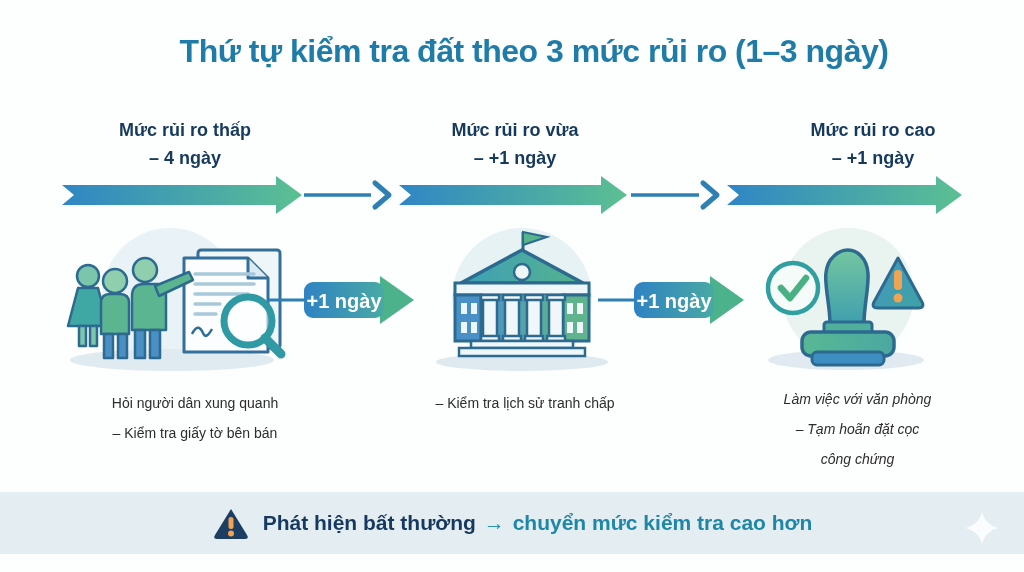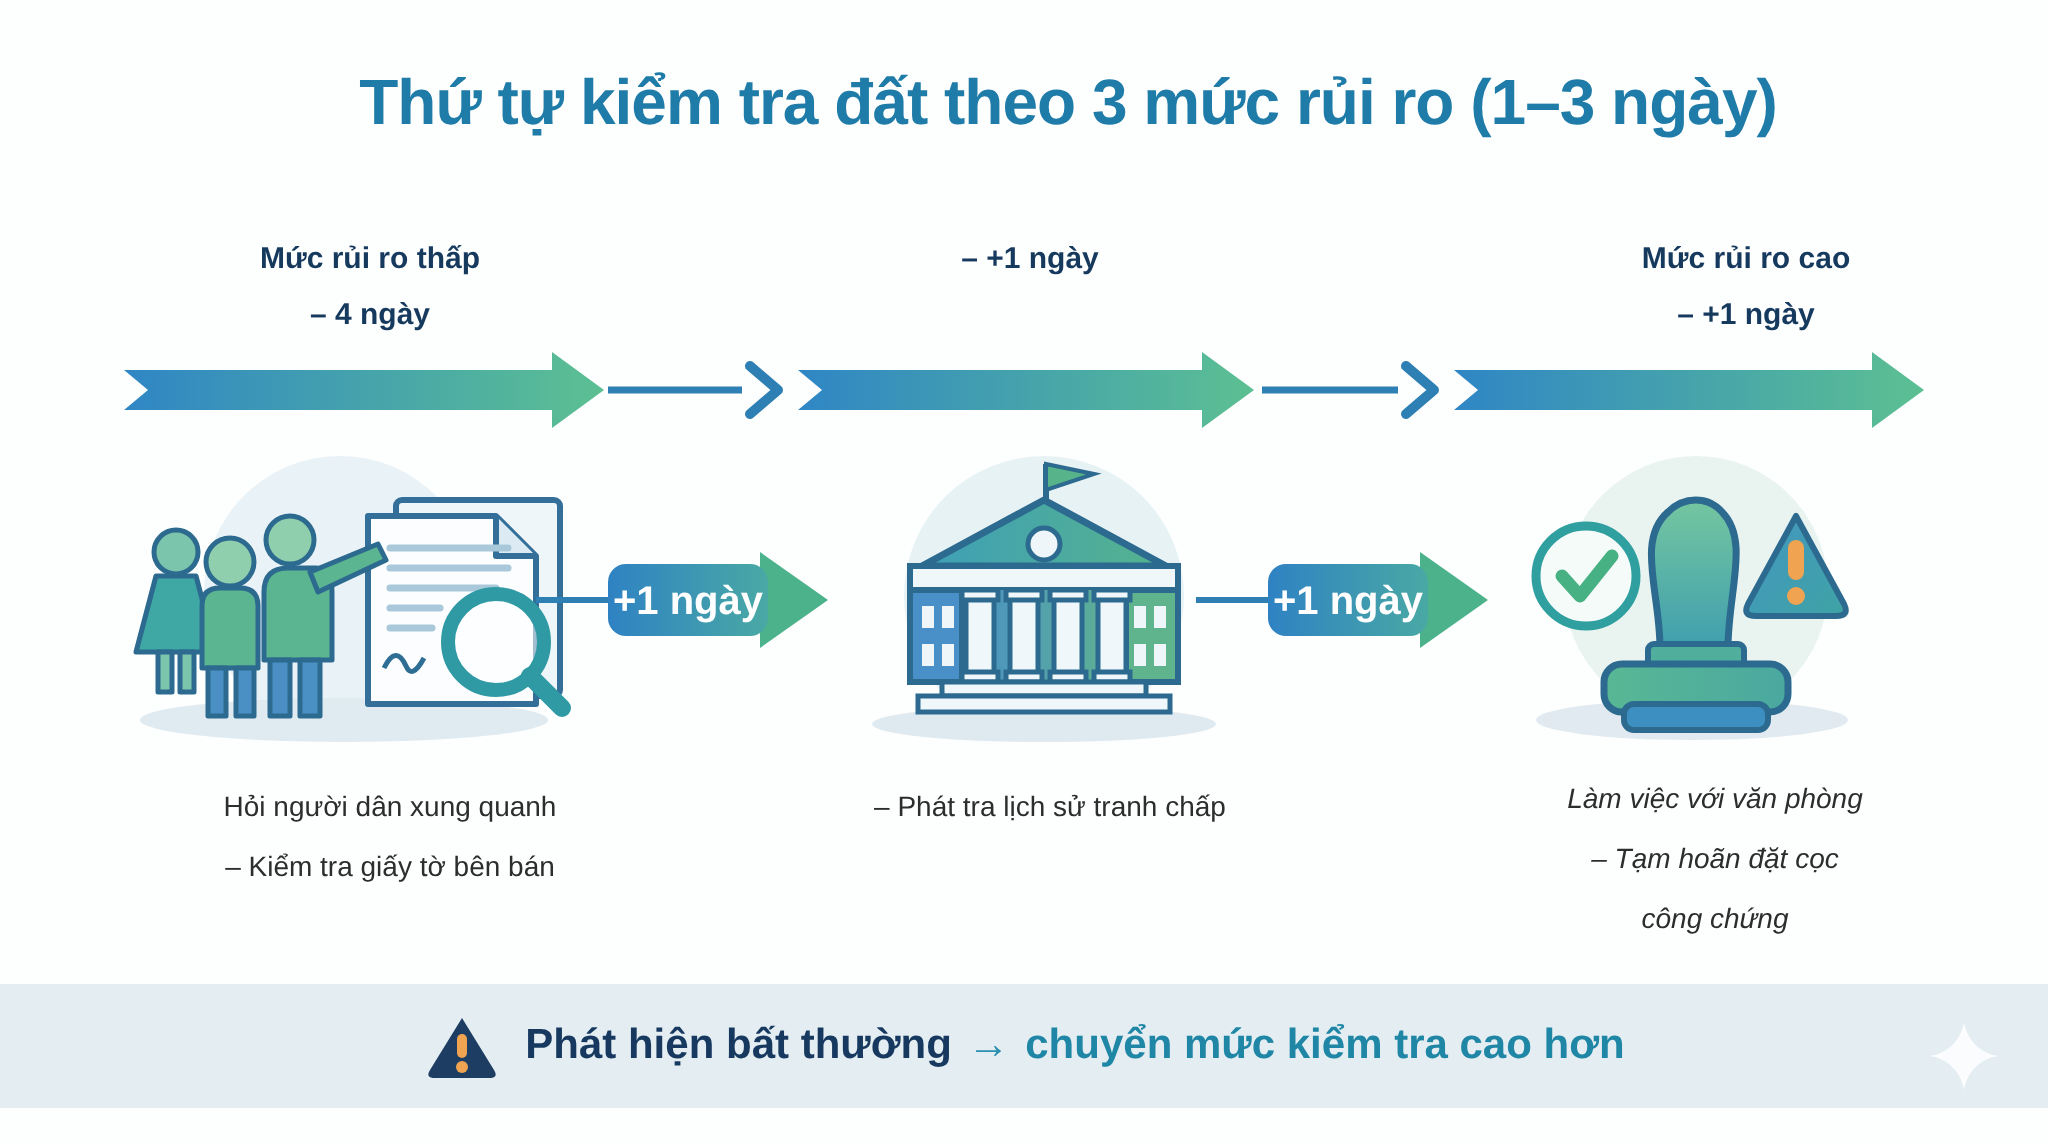--- a/index.html
+++ b/index.html
@@ -7,21 +7,21 @@
     position:relative; width:1024px; height:572px; overflow:hidden;
     background:#fdfefe;
     font-family:"Liberation Sans", sans-serif;
   }
   .title {
     position:absolute; top:33px; left:0; width:100%; text-align:center;
     font-size:32px; font-weight:700; color:#1f7ca8; letter-spacing:-0.5px;margin-left:22px;
   }
   .col-header {
     position:absolute; top:116px; text-align:center;
-    font-size:15px; font-weight:700; color:#16395e; line-height:28px;
+    font-size:18px; font-weight:700; color:#16395e; line-height:28px;
   }
   #hdr1 { left:40px;  width:290px; }
   #hdr2 { left:390px; width:250px; }
   #hdr3 { left:738px; width:270px; }
   .timeline { position:absolute; left:0; top:172px; }
   .illus  { position:absolute; }
   #illus1 { left:52px;  top:226px; }
   #illus2 { left:425px; top:226px; }
   #illus3 { left:760px; top:226px; }
   .badge  { position:absolute; top:275px; }
@@ -50,20 +50,21 @@
 
 <div class="stage">
 
   <div class="title">Thứ tự kiểm tra đất theo 3 mức rủi ro (1–3 ngày)</div>
 
   <div class="col-header" id="hdr1">
     <div>Mức rủi ro thấp</div>
     <div>– 4 ngày</div>
   </div>
   <div class="col-header" id="hdr2">
+    <div>Mức rủi ro vừa</div>
     <div>– +1 ngày</div>
   </div>
   <div class="col-header" id="hdr3">
     <div>Mức rủi ro cao</div>
     <div>– +1 ngày</div>
   </div>
 
   <svg class="timeline" width="1024" height="46">
     <defs>
       <linearGradient id="tg1" gradientUnits="userSpaceOnUse" x1="62" y1="0" x2="302" y2="0">
@@ -234,21 +235,21 @@
       <rect x="134" y="44" width="8" height="20" rx="4" fill="#f0a452"></rect>
       <circle cx="138" cy="72" r="4.5" fill="#f0a452"></circle>
     </g>
   </svg>
 
   <div class="caption" id="cap1">
     <div>Hỏi người dân xung quanh</div>
     <div>– Kiểm tra giấy tờ bên bán</div>
   </div>
   <div class="caption" id="cap2">
-    <div>– Phát tra lịch sử tranh chấp</div>
+    <div>– Kiểm tra lịch sử tranh chấp</div>
   </div>
   <div class="caption" id="cap3">
     <div>Làm việc với văn phòng</div>
     <div>– Tạm hoãn đặt cọc</div>
     <div>công chứng</div>
   </div>
 
   <div class="footer">
     <svg width="38" height="34">
       <path d="M19 3 L35 29 Q37.5 33 32.5 33 H5.5 Q0.5 33 3 29 Z" fill="#1d3e62"></path>

